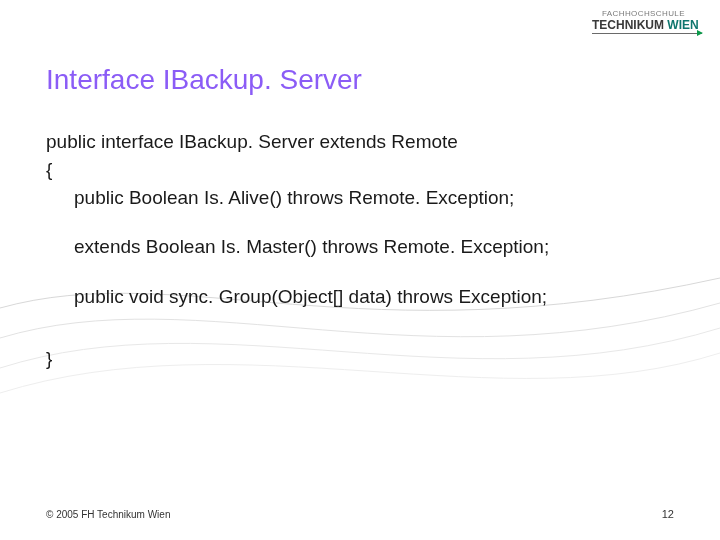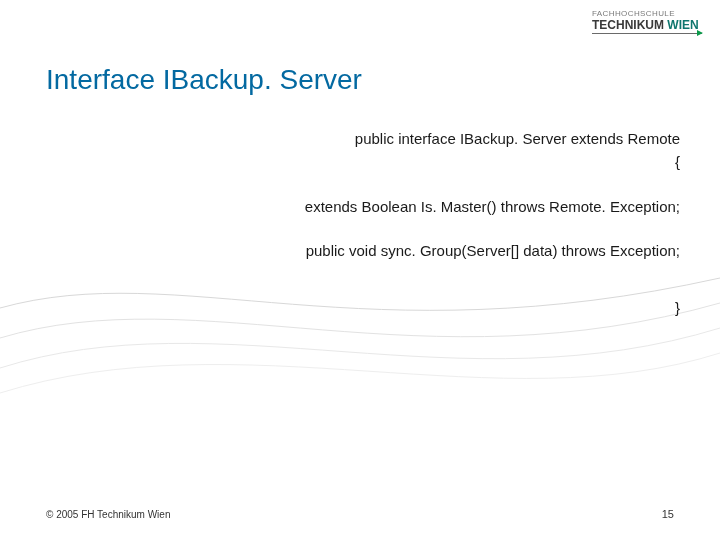--- a/index.html
+++ b/index.html
@@ -24,20 +24,21 @@
     right: 18px;
     text-align: left;
     line-height: 1;
   }
   .logo-top {
     font-size: 8px;
     letter-spacing: 0.4px;
     color: #7a7a7a;
     font-weight: 400;
     margin-bottom: 1px;
+    margin-left: 10px;
   }
   .logo-mid {
     font-size: 12px;
     font-weight: 700;
     color: #3a3a3a;
   }
   .logo-mid .accent {
     color: #0f766e;
   }
   .logo-bar {
@@ -56,32 +57,31 @@
     height: 0;
     border-left: 6px solid #0a9a4a;
     border-top: 3.5px solid transparent;
     border-bottom: 3.5px solid transparent;
   }
   .title {
     position: absolute;
     left: 46px;
     top: 64px;
     font-size: 28px;
-    color: #0369a1;
+    color: #8b5cf6;
     font-weight: 400;
   }
   .body {
     position: absolute;
     left: 46px;
     top: 130px;
     right: 40px;
-    font-size: 15px;
+    font-size: 19px;
     color: #1a1a1a;
     line-height: 1.25;
-    text-align: right;
   }
   .body .line {
     margin-bottom: 4px;
   }
   .body .indent {
     padding-left: 28px;
   }
   .gap {
     height: 22px;
   }
@@ -129,24 +129,25 @@
   <svg class="swoosh" viewBox="0 0 720 180" preserveAspectRatio="none">
     <path d="M0,60 C180,10 360,110 720,30" stroke="#d8d8d8" stroke-width="1" fill="none"></path>
     <path d="M0,90 C200,30 420,140 720,55" stroke="#e2e2e2" stroke-width="1" fill="none"></path>
     <path d="M0,120 C220,50 460,160 720,80" stroke="#e8e8e8" stroke-width="1" fill="none"></path>
     <path d="M0,145 C240,70 500,175 720,105" stroke="#eeeeee" stroke-width="1" fill="none"></path>
   </svg>
 
   <div class="body">
     <div class="line">public interface IBackup. Server  extends Remote</div>
     <div class="line">{</div>
+    <div class="line indent">public Boolean Is. Alive() throws Remote. Exception;</div>
     <div class="gap"></div>
     <div class="line indent">extends Boolean Is. Master() throws Remote. Exception;</div>
     <div class="gap"></div>
-    <div class="line indent">public void sync. Group(Server[] data) throws Exception;</div>
+    <div class="line indent">public void sync. Group(Object[] data) throws Exception;</div>
     <div class="big-gap"></div>
     <div class="line">}</div>
   </div>
 
   <div class="footer-left">© 2005 FH Technikum Wien</div>
-  <div class="footer-right">15</div>
+  <div class="footer-right">12</div>
 
 </div>
 
 </body></html>

